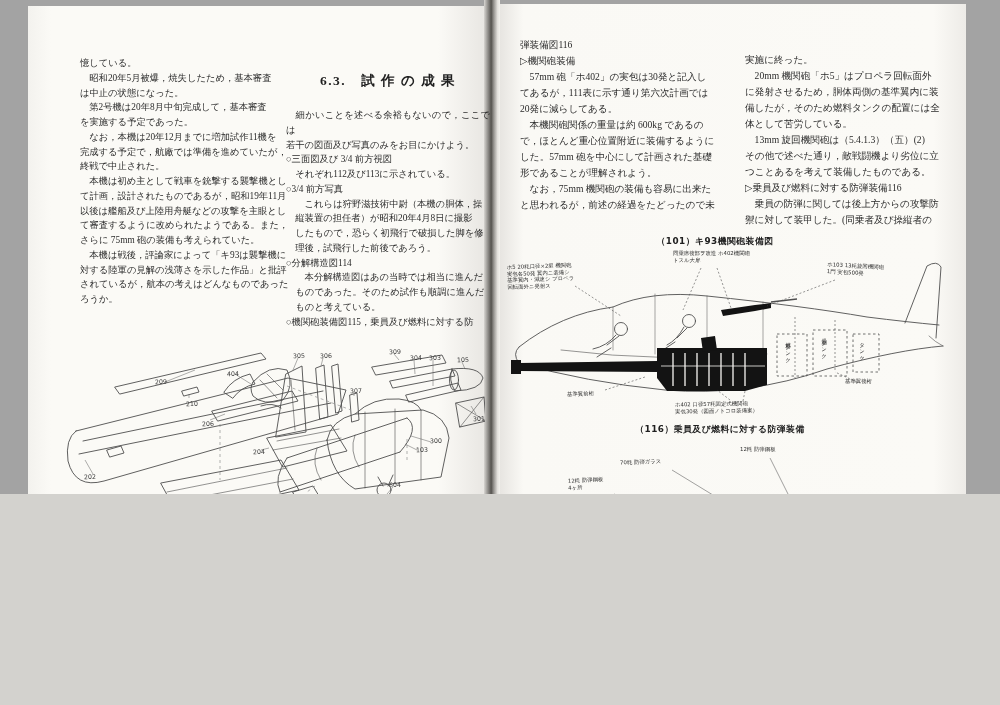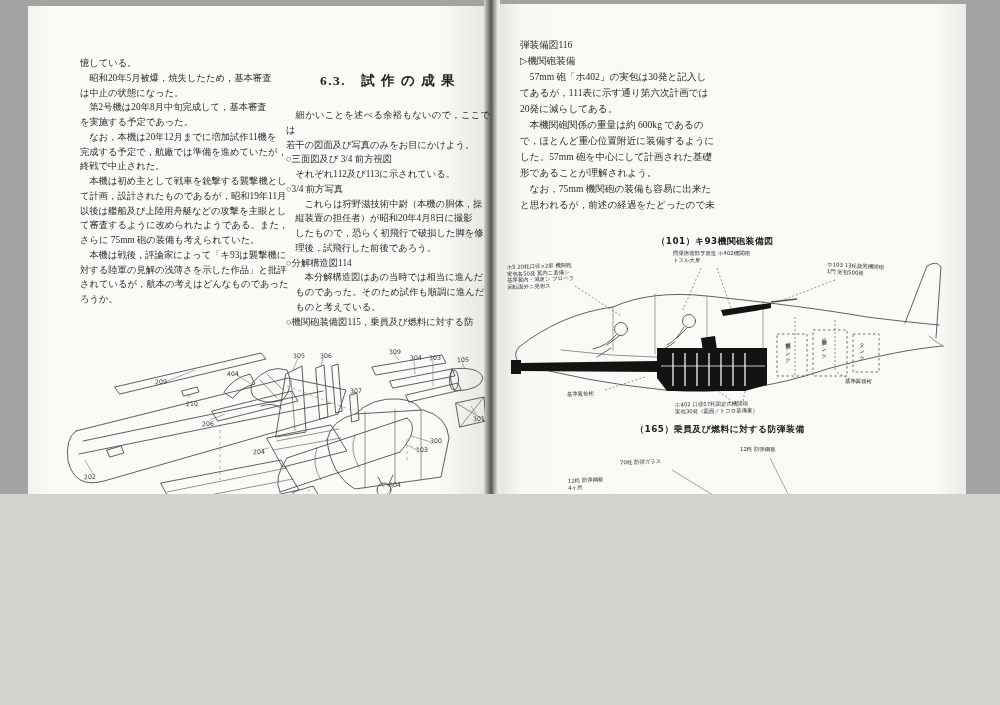--- a/index.html
+++ b/index.html
@@ -250,20 +250,31 @@
 ▷機関砲装備
 　57mm 砲「ホ402」の実包は30発と記入し
 てあるが，111表に示す通り第六次計画では
 20発に減らしてある。
 　本機関砲関係の重量は約 600kg であるの
 で，ほとんど重心位置附近に装備するように
 した。57mm 砲を中心にして計画された基礎
 形であることが理解されよう。
 　なお，75mm 機関砲の装備も容易に出来た
 と思われるが，前述の経過をたどったので未</div>
+  <div class="txt rp" style="left:745px;top:52px;width:218px;">実施に終った。
+　20mm 機関砲「ホ5」はプロペラ回転面外
+に発射させるため，胴体両側の基準翼内に装
+備したが，そのため燃料タンクの配置には全
+体として苦労している。
+　13mm 旋回機関砲は（5.4.1.3）（五）(2)
+その他で述べた通り，敵戦闘機より劣位に立
+つことあるを考えて装備したものである。
+▷乗員及び燃料に対する防弾装備116
+　乗員の防弾に関しては後上方からの攻撃防
+禦に対して装甲した。(同乗者及び操縦者の</div>
   <div class="caption" style="left:600px;top:236px;width:230px;">（101）キ93機関砲装備図</div>
 
   <div class="figwrap" id="fig115" style="left:505px;top:250px;width:460px;height:172px;">
     <svg width="460" height="172" viewBox="0 0 460 172">
       <g stroke="#4f4f4f" stroke-width="0.9" fill="none" stroke-linecap="round">
         <path d="M14,97 Q56,64 108,57 Q146,40 202,46 Q298,56 362,67 Q402,72 434,75"></path>
         <path d="M14,97 Q7,104 14,113 Q80,132 160,140 Q242,147 322,119 Q392,100 438,96"></path>
         <path d="M400,73 L422,16 Q432,10 436,17 L431,88"></path>
         <path d="M424,86 Q430,92 438,96" stroke-width="0.6"></path>
         <path d="M56,100 Q160,113 262,104" stroke-width="0.6"></path>
@@ -316,21 +327,21 @@
         <span class="hand" style="left: 170px; top: 150px; width: 170px; transform: rotate(-1deg);">ホ402 口径57粍固定式機関砲
 実包30発（図面ノトコロ装備案）</span>
         <span class="hand" style="left: 62px; top: 140px; width: 60px; transform: rotate(-2deg);">基準翼前桁</span>
         <span class="hand" style="left: 340px; top: 128px; width: 60px;">基準翼後桁</span>
         <span class="hand vert" style="left: 280px; top: 88px;">燃料タンク</span>
         <span class="hand vert" style="left: 316px; top: 84px;">滑油タンク</span>
         <span class="hand vert" style="left: 354px; top: 88px;">タンク</span>
       </div>
   </div>
 
-  <div class="caption" style="left:580px;top:424px;width:280px;">（165）乗員及び燃料に対する防弾装備</div>
+  <div class="caption" style="left:580px;top:424px;width:280px;">（116）乗員及び燃料に対する防弾装備</div>
 
   <div class="figwrap" id="fig116" style="left:502px;top:438px;width:492px;height:262px;">
     <svg width="492" height="262" viewBox="0 0 492 262">
       <g stroke="#565656" stroke-width="0.9" fill="none" stroke-linecap="round">
         <ellipse cx="180" cy="148" rx="19" ry="34"></ellipse>
         <path d="M180,114 Q146,128 143,148 Q146,168 180,182"></path>
         <path d="M199,116 Q228,124 230,148 Q228,174 198,186"></path>
         <path d="M188,113 Q196,84 214,75 Q223,86 209,112 Q198,120 188,113 Z"></path>
         <path d="M170,184 Q152,210 133,217 Q126,205 142,184 Q158,176 170,184 Z"></path>
         <path d="M258,120 Q330,84 420,70 Q452,66 476,73 Q486,78 472,90 Q390,98 304,130"></path>

